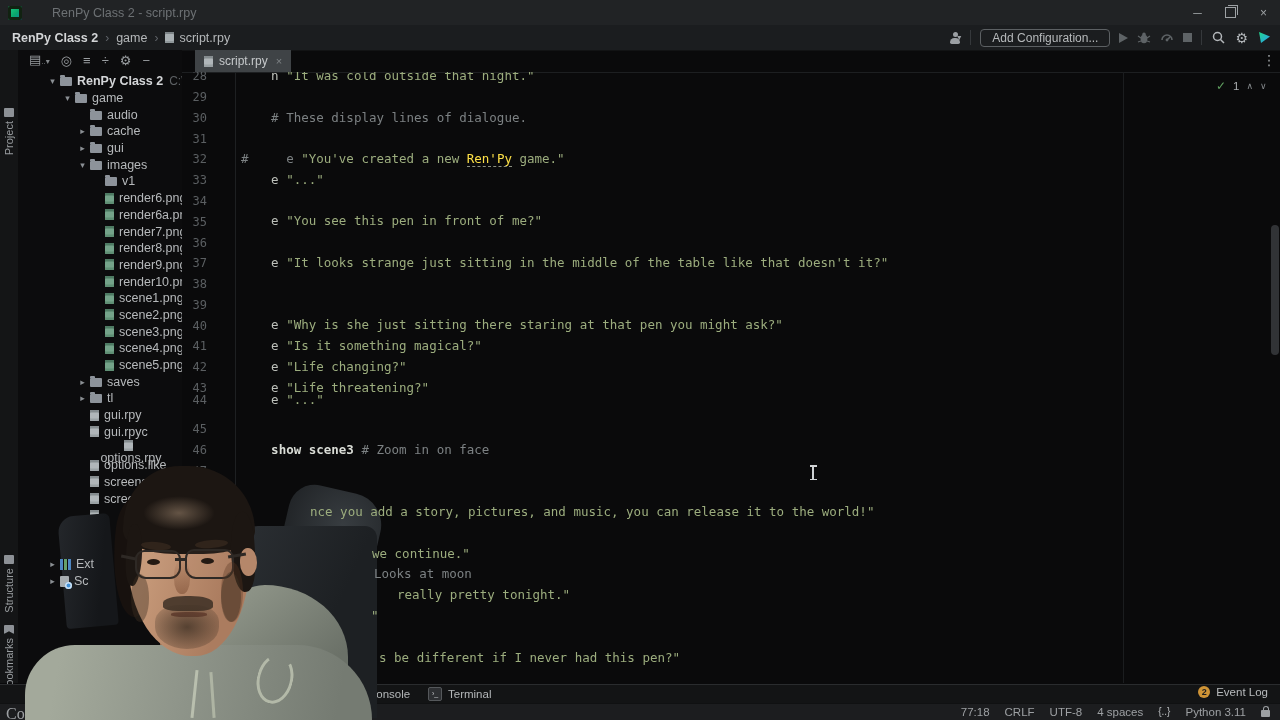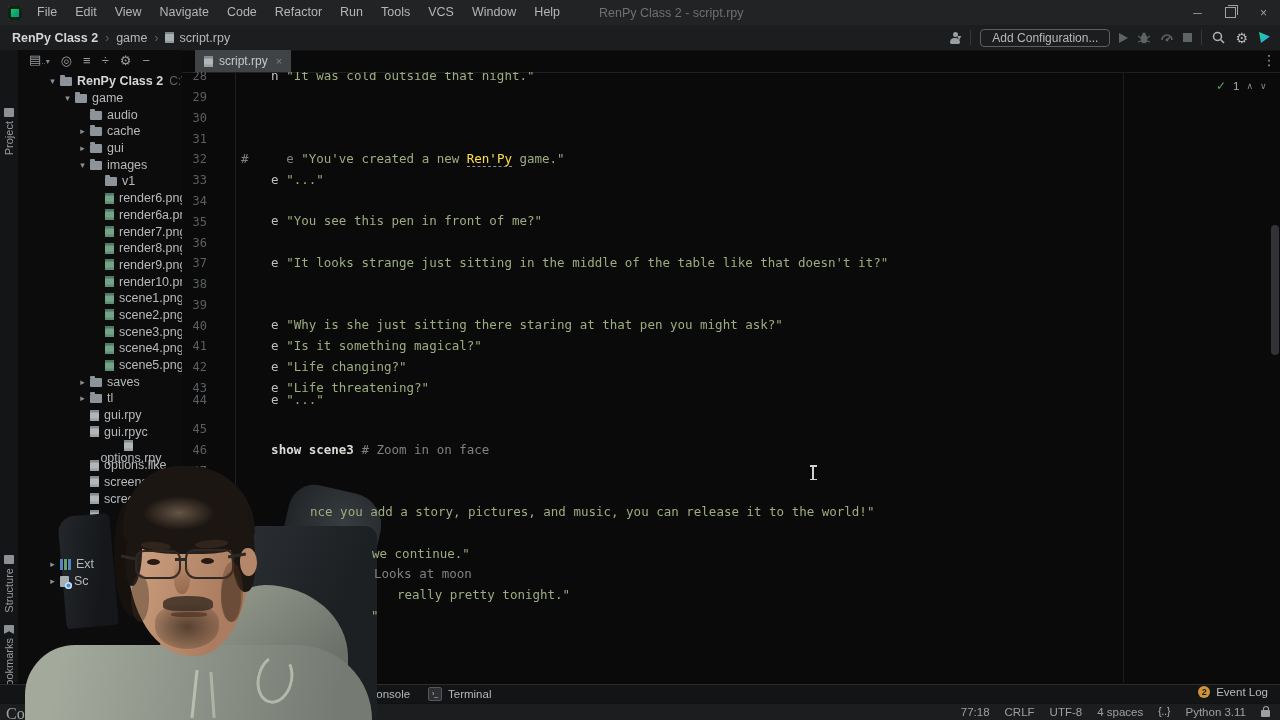--- a/index.html
+++ b/index.html
@@ -153,33 +153,20 @@
   .mustache{left:138px;top:134px;width:50px;height:15px;background:#3c2f24;opacity:.85;border-radius:45% 45% 30% 30%;}
   .mouth{left:146px;top:150px;width:36px;height:5px;background:#7c4a38;border-radius:40%;}
   .beard{left:130px;top:143px;width:64px;height:44px;border-radius:45% 45% 60% 60%;
          background:radial-gradient(rgba(62,48,36,.8),rgba(62,48,36,.2) 80%);}
 </style>
 </head>
 <body>
 
 <div id="titlebar" class="abs">
   <div id="app-logo"></div>
-  <div id="menus">
-      <span class="menu-item">File</span>
-      <span class="menu-item">Edit</span>
-      <span class="menu-item">View</span>
-      <span class="menu-item">Navigate</span>
-      <span class="menu-item">Code</span>
-      <span class="menu-item">Refactor</span>
-      <span class="menu-item">Run</span>
-      <span class="menu-item">Tools</span>
-      <span class="menu-item">VCS</span>
-      <span class="menu-item">Window</span>
-      <span class="menu-item">Help</span>
-    </div>
   <span id="win-title">RenPy Class 2 - script.rpy</span>
   <div id="win-controls">
     <span class="winbtn">─</span>
     <span class="winbtn">
         <span class="restore-glyph"></span>
       </span>
     <span class="winbtn">×</span>
   </div>
 </div>
 
@@ -412,20 +399,21 @@
       <div class="cl" style="top:-6.00px">
     <span class="ln">28</span>
         <pre class="cd"><span class="tk-p">    n </span><span class="tk-s">"It was cold outside that night."</span></pre>
       </div>
       <div class="cl" style="top:14.77px">
     <span class="ln">29</span>
         <pre class="cd"></pre>
       </div>
       <div class="cl" style="top:35.54px">
     <span class="ln">30</span>
+        <pre class="cd"><span class="tk-c">    # These display lines of dialogue.</span></pre>
       </div>
       <div class="cl" style="top:56.31px">
     <span class="ln">31</span>
         <pre class="cd"></pre>
       </div>
       <div class="cl" style="top:77.08px">
     <span class="ln">32</span>
         <pre class="cd"><span class="tk-c">#     e </span><span class="tk-s">"You've created a new </span><span class="tk-su">Ren'Py</span><span class="tk-s"> game."</span></pre>
       </div>
       <div class="cl" style="top:97.85px">
@@ -599,20 +587,21 @@
   <div class="p mouth"></div>
   <div class="p beard"></div>
 </div>
 
 <div id="fraglayer" class="abs">
     <span class="frag tk-s" style="left:310px;top:502px">nce you add a story, pictures, and music, you can release it to the world!"</span>
     <span class="frag tk-s" style="left:372px;top:544px">we continue."</span>
     <span class="frag tk-c" style="left:374px;top:564px">Looks at moon</span>
     <span class="frag tk-s" style="left:397px;top:585px">really pretty tonight."</span>
     <span class="frag tk-s" style="left:371px;top:606px">"</span>
+    <span class="frag tk-s" style="left:379px;top:648px">s be different if I never had this pen?"</span>
   </div>
 <div id="tree-overlay" class="abs">
     <div class="trow" style="padding-left:27px;">
     <span class="chev">▸</span>
       <span class="ic i-lib"></span>
       <span class="lbl ">Ext</span>
     </div>
     <div class="trow" style="padding-left:27px;">
     <span class="chev">▸</span>
       <span class="ic i-scratch"></span>

